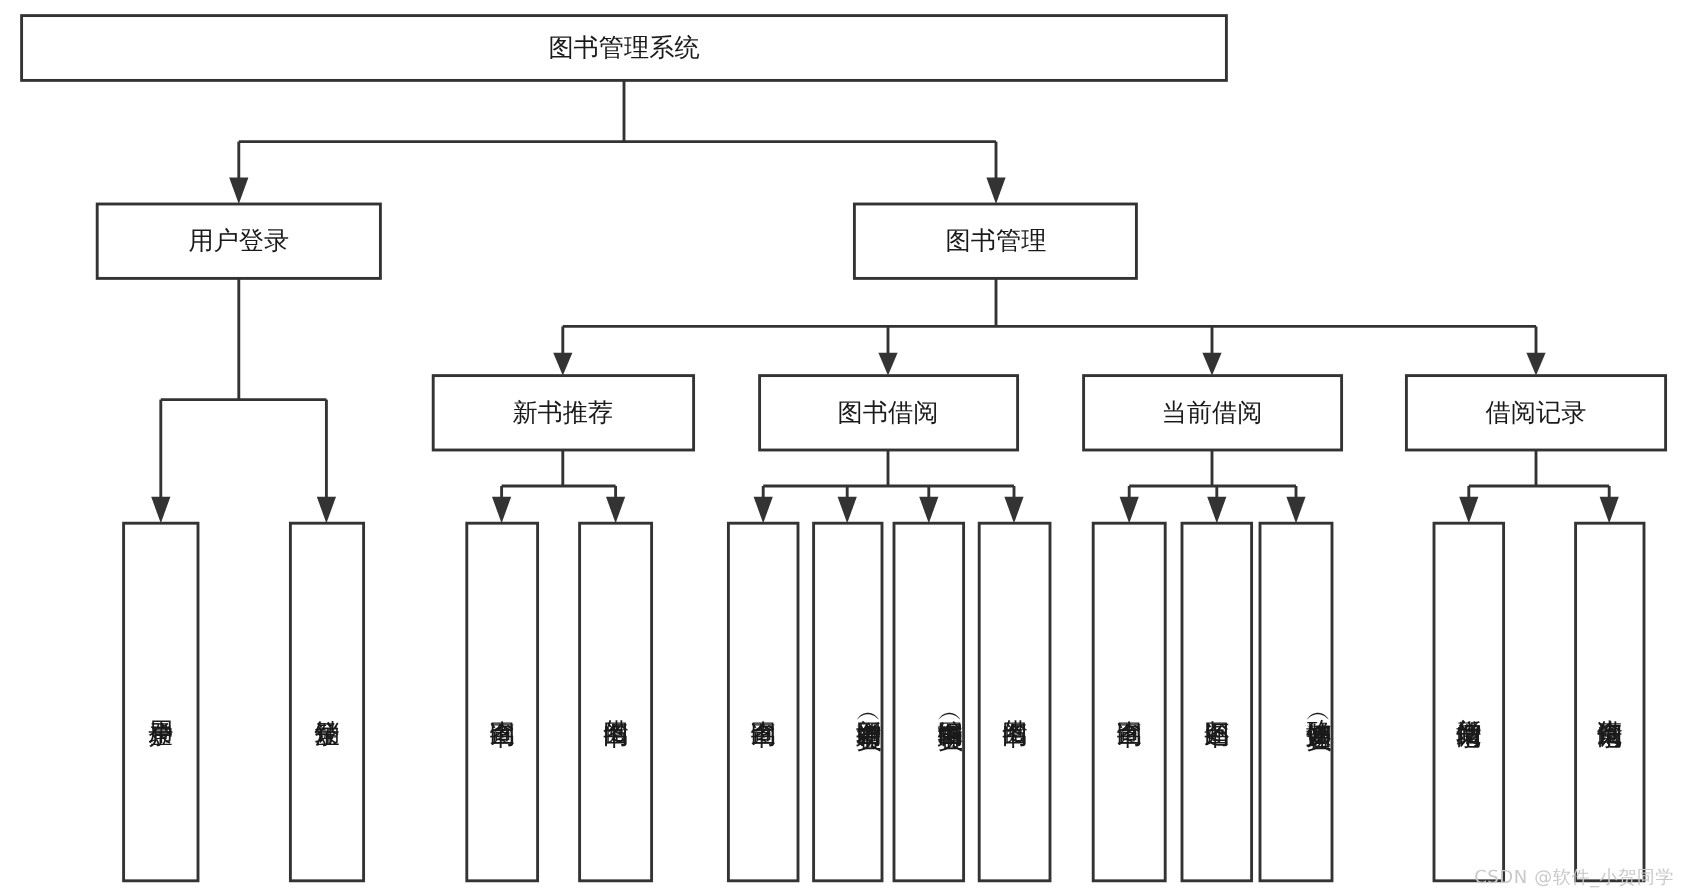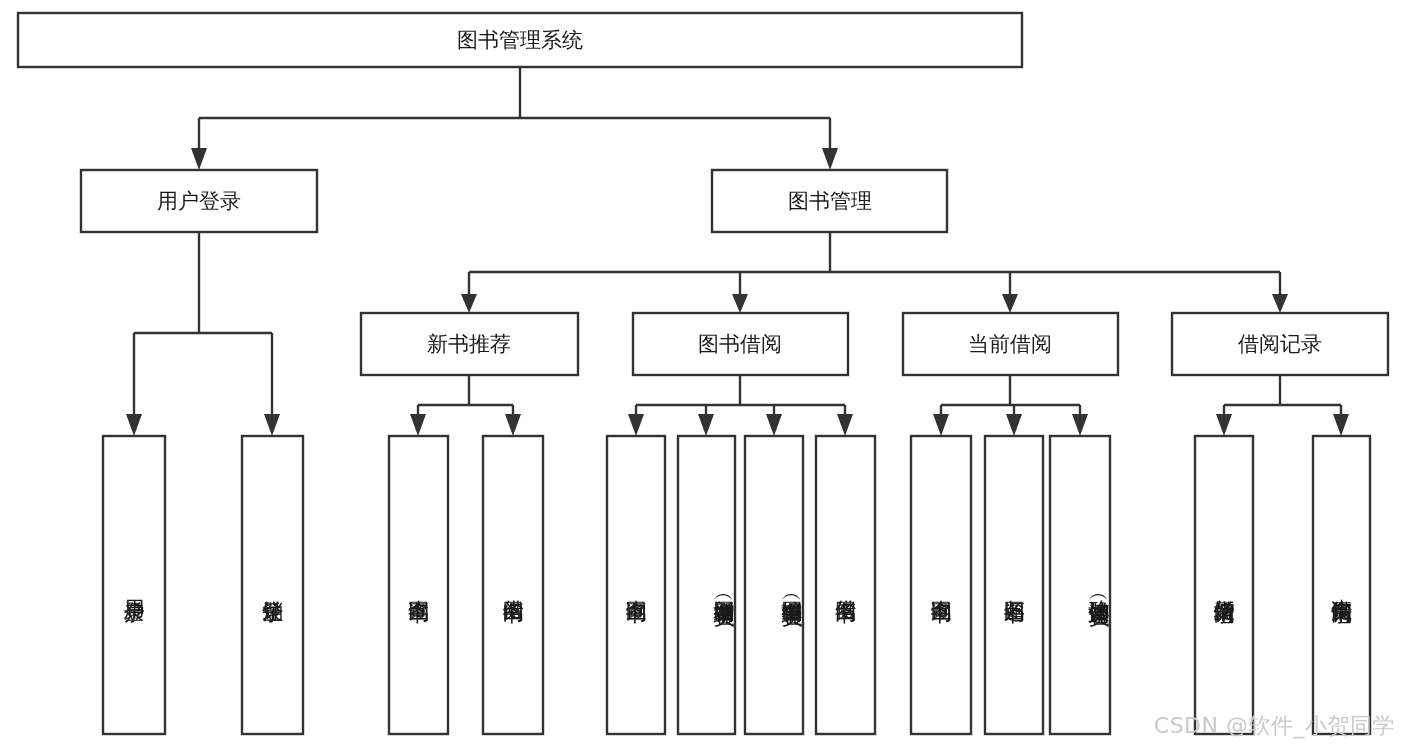--- a/index.html
+++ b/index.html
@@ -65,21 +65,21 @@
     text-align: center;
     white-space: nowrap;
     pointer-events: none;
     user-select: none;
   }
   .watermark {
     position: absolute;
     right: 10px;
     bottom: 6px;
     font-family: "DejaVu Sans", "Liberation Sans", sans-serif;
-    font-size: 22px;
+    font-size: 15px;
     color: #c9c9c9;
     letter-spacing: 0.5px;
     white-space: nowrap;
     user-select: none;
   }
 </style>
 </head>
 <body>
 
 <div id="diagram-root">

